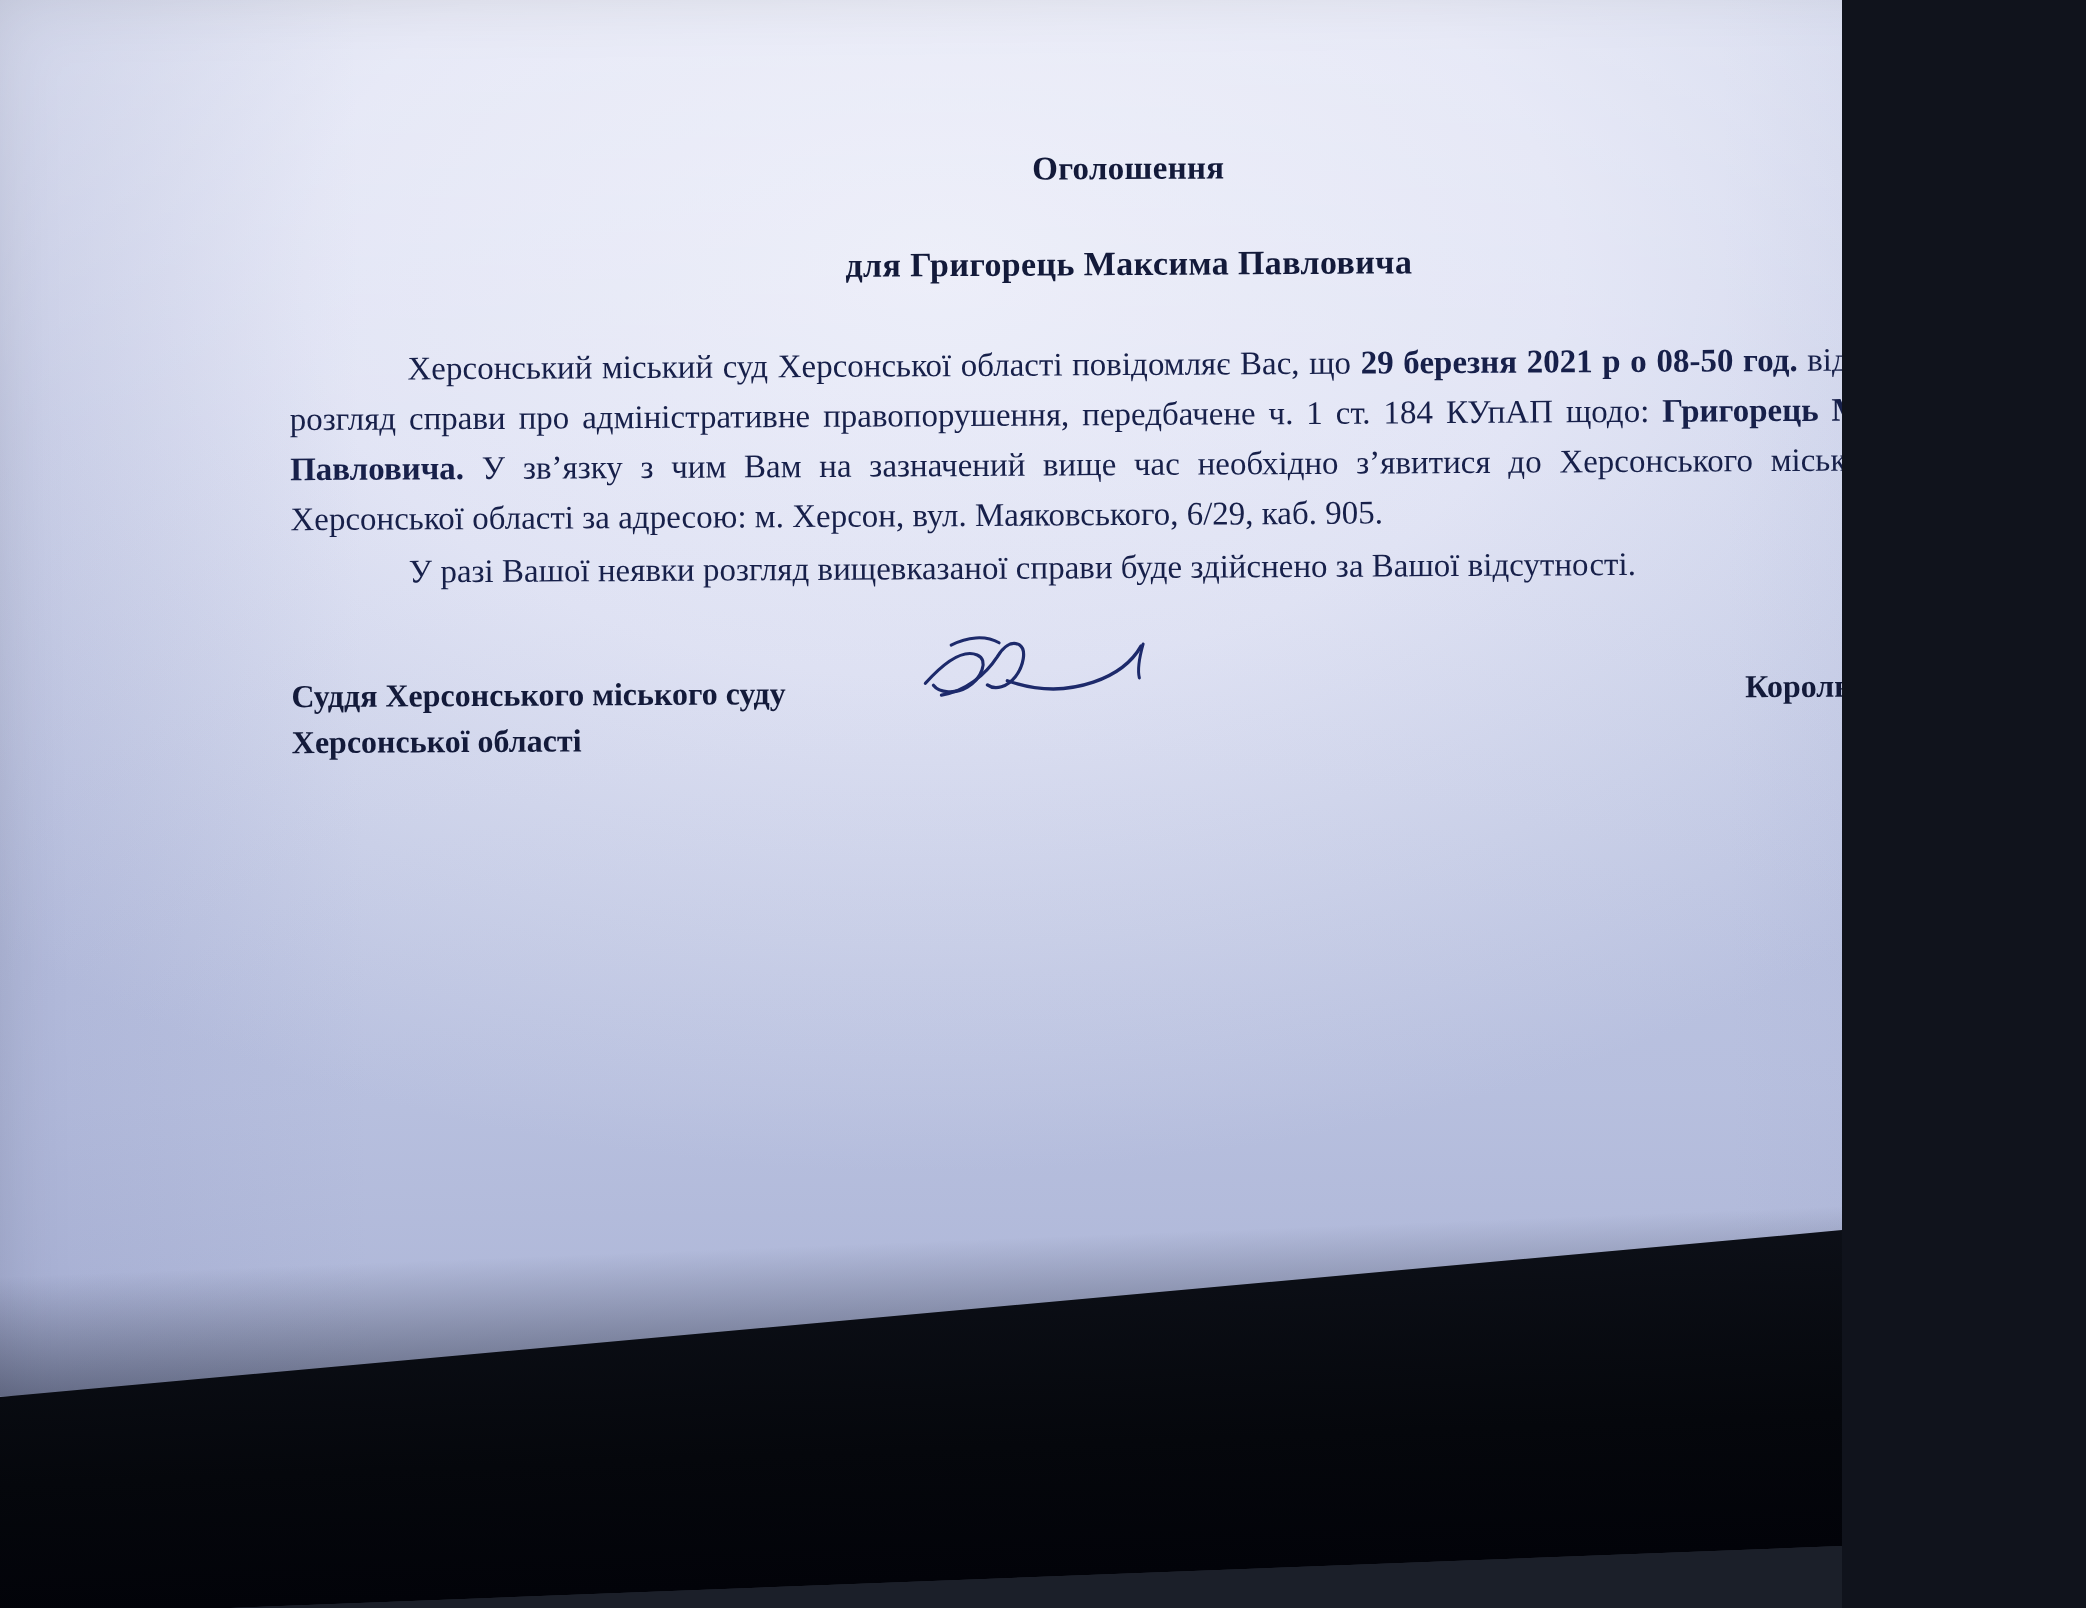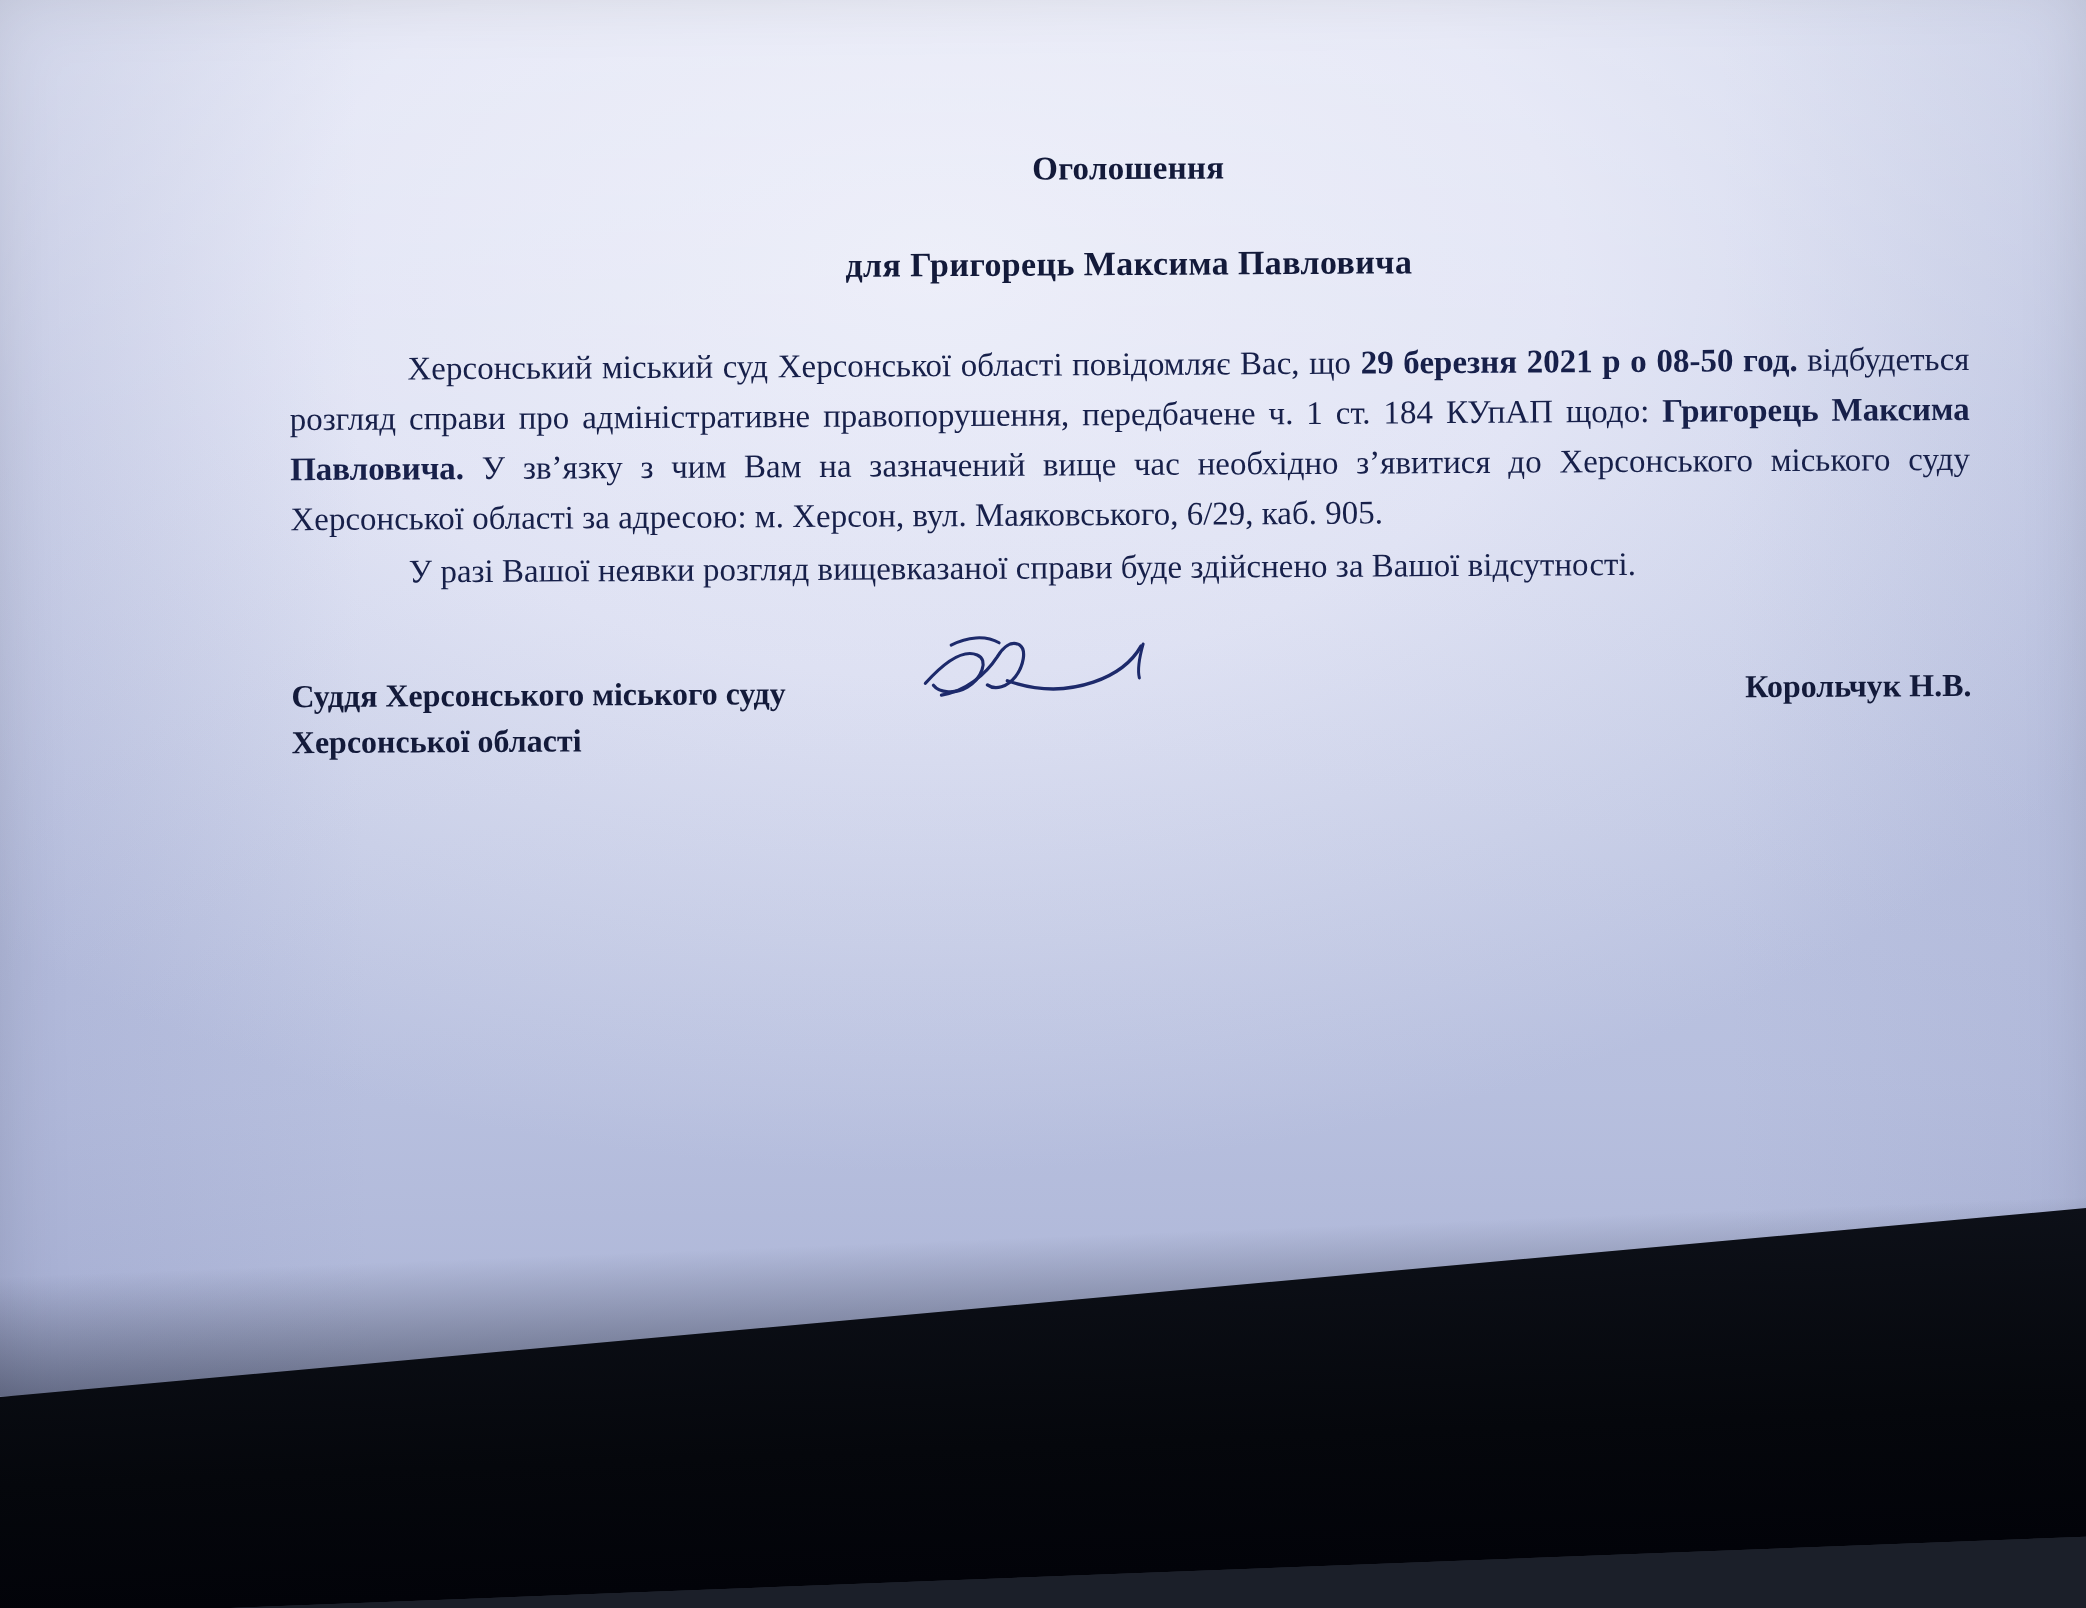--- a/index.html
+++ b/index.html
@@ -2,21 +2,21 @@
 <html lang="uk"><head>
 <meta charset="utf-8">
 <style>
   html, body {
     margin: 0;
     padding: 0;
     background: #10131c;
   }
   .page {
     position: relative;
-    width: 2086px;
+    width: 1842px;
     height: 1608px;
     overflow: hidden;
     background: #1b1f29;
     font-family: "Liberation Serif", "DejaVu Serif", serif;
   }
 
   
   .paper {
     position: absolute;
     left: -20px;

